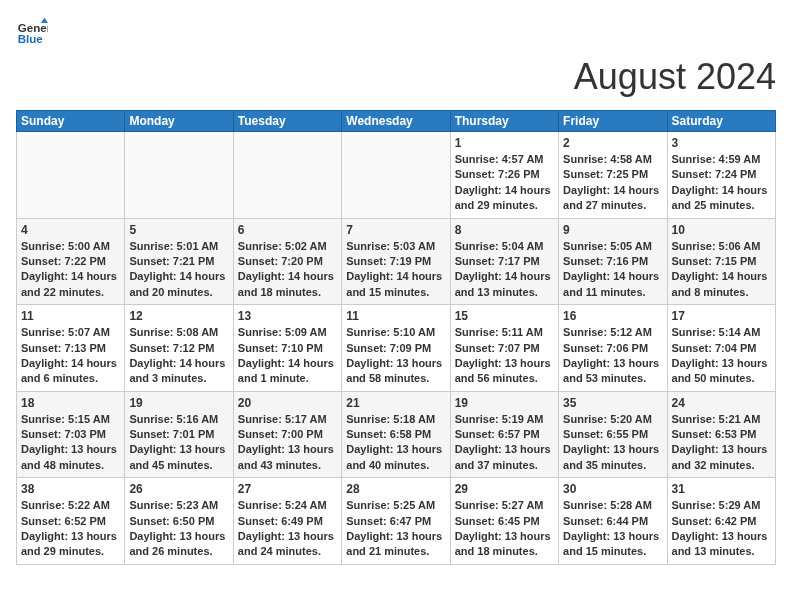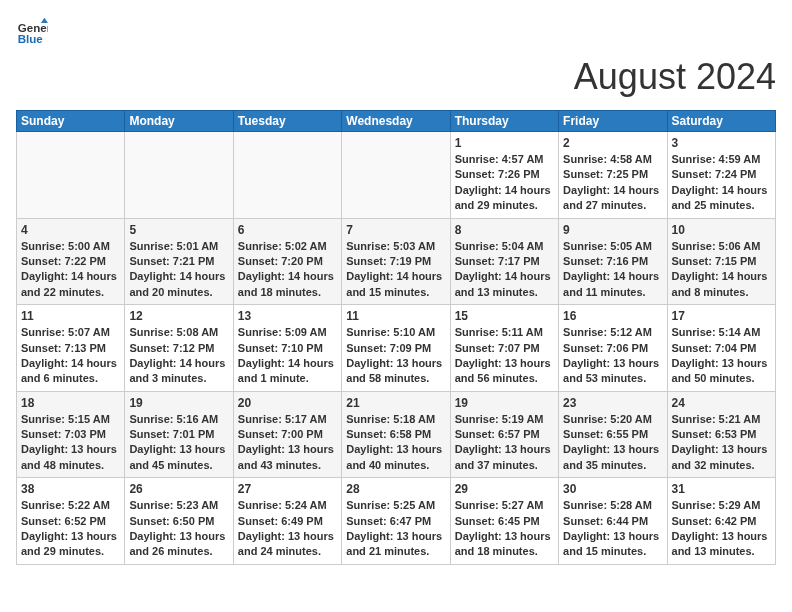--- a/index.html
+++ b/index.html
@@ -202,21 +202,21 @@
         </td>
         <td>
           <div class="day-num">21</div>
           <div class="day-info">Sunrise: 5:18 AM<br>Sunset: 6:58 PM<br>Daylight: 13 hours and 40 minutes.</div>
         </td>
         <td>
           <div class="day-num">19</div>
           <div class="day-info">Sunrise: 5:19 AM<br>Sunset: 6:57 PM<br>Daylight: 13 hours and 37 minutes.</div>
         </td>
         <td>
-          <div class="day-num">23</div>
+          <div class="day-num">35</div>
           <div class="day-info">Sunrise: 5:20 AM<br>Sunset: 6:55 PM<br>Daylight: 13 hours and 35 minutes.</div>
         </td>
         <td>
           <div class="day-num">24</div>
           <div class="day-info">Sunrise: 5:21 AM<br>Sunset: 6:53 PM<br>Daylight: 13 hours and 32 minutes.</div>
         </td>
       </tr>
       <tr>
         <td>
           <div class="day-num">38</div>

